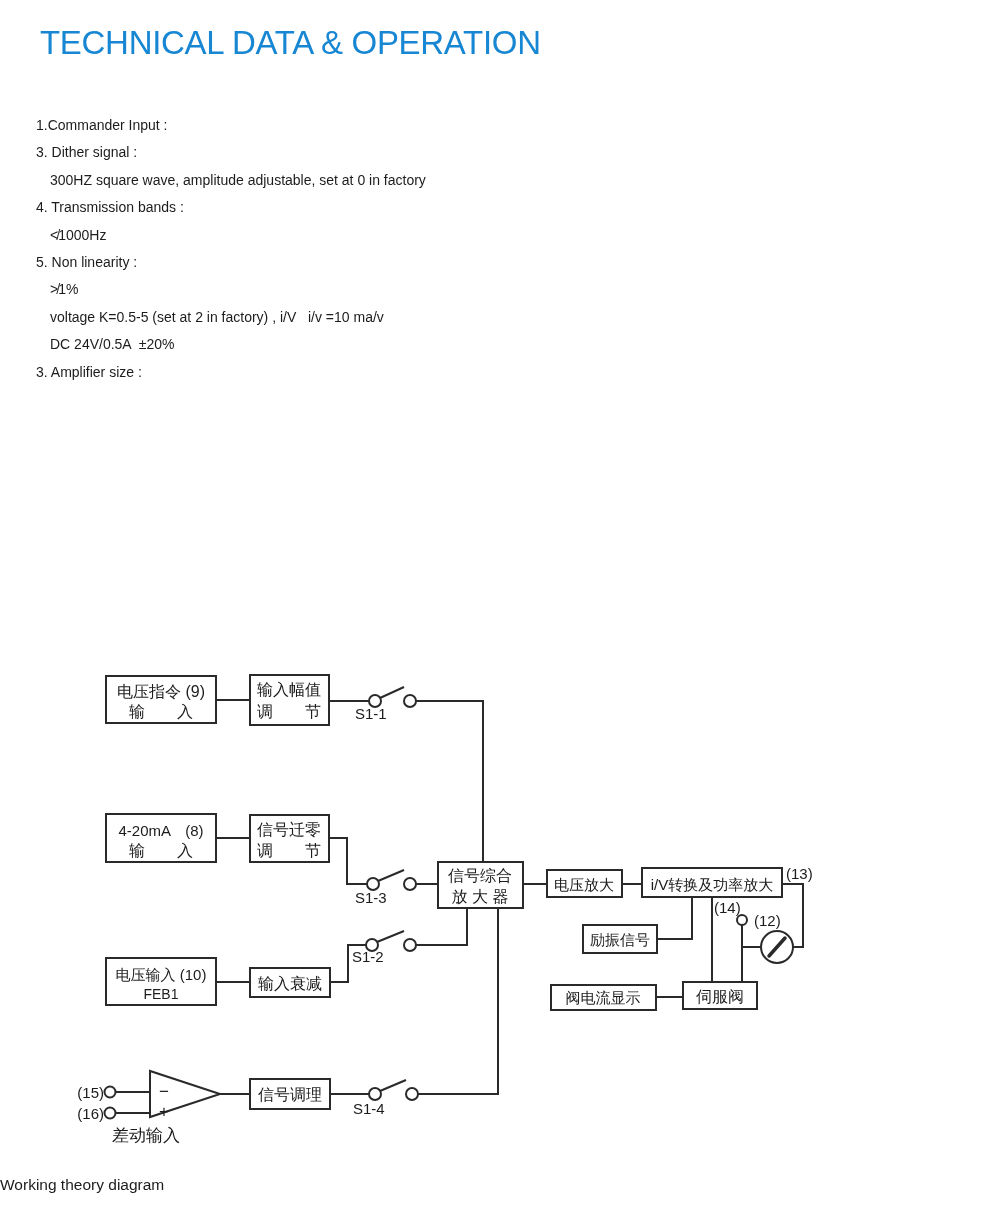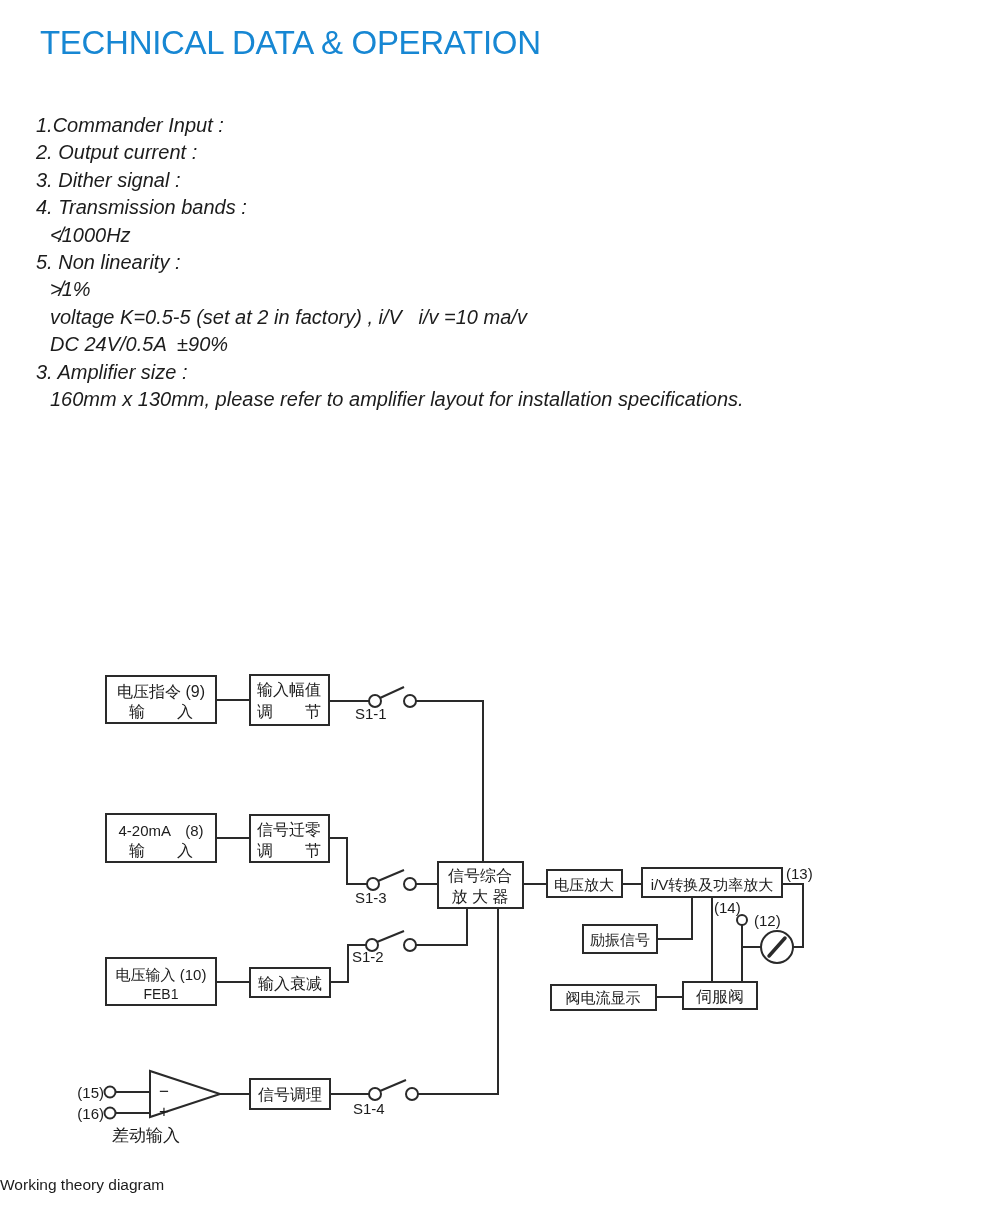--- a/index.html
+++ b/index.html
@@ -6,21 +6,21 @@
   .page{
     position:relative;width:882px;height:1221px;background:#ffffff;
     font-family:"Liberation Sans","DejaVu Sans",sans-serif;color:#1d1d1d;overflow:hidden;
   }
   .title{
     position:absolute;left:40px;top:24px;margin:0;
     font-size:33px;font-weight:400;letter-spacing:-0.3px;color:#1787d3;
   }
   .specs{
     position:absolute;left:36px;top:112px;width:920px;
-    font-size:20px;line-height:27.4px;color:#1c1c1c;font-style:italic;
+    font-size:14px;line-height:27.4px;color:#1c1c1c;
   }
   .specs div{white-space:pre-wrap;}
   .specs .body{padding-left:14px;}
   .diagram{position:absolute;left:0;top:640px;}
   .diagram .bx{fill:#ffffff;stroke:#2a2a2a;stroke-width:2;}
   .diagram .wr{fill:none;stroke:#2a2a2a;stroke-width:2;}
   .diagram .cc{fill:#ffffff;stroke:#2a2a2a;stroke-width:2;}
   .diagram text{fill:#1c1c1c;font-family:"Liberation Sans","DejaVu Sans",sans-serif;}
   .t16{font-size:16px;} .t15{font-size:15px;} .t14{font-size:14px;} .t17{font-size:17px;}
   .caption{
@@ -30,30 +30,29 @@
 </style>
 </head>
 <body>
 
 <div class="page">
 
   <h1 class="title">TECHNICAL DATA &amp; OPERATION</h1>
 
   <div class="specs">
     <div class="head">1.Commander Input :</div>
-    <div class="head">2. Output current :</div>
     <div class="head">3. Dither signal :</div>
+    <div class="body">300HZ square wave, amplitude adjustable, set at 0 in factory</div>
     <div class="head">4. Transmission bands :</div>
     <div class="body">≮1000Hz</div>
     <div class="head">5. Non linearity :</div>
     <div class="body">≯1%</div>
     <div class="body">voltage K=0.5-5 (set at 2 in factory) , i/V   i/v =10 ma/v</div>
-    <div class="body">DC 24V/0.5A  ±90%</div>
+    <div class="body">DC 24V/0.5A  ±20%</div>
     <div class="head">3. Amplifier size :</div>
-    <div class="body">160mm x 130mm, please refer to amplifier layout for installation specifications.</div>
   </div>
 
   <svg class="diagram" width="986" height="520" viewBox="0 640 986 520" xmlns="http://www.w3.org/2000/svg">
 
     <g>
       <polyline class="wr" points="216,700 250,700"></polyline>
       <polyline class="wr" points="329,701 369,701"></polyline>
       <polyline class="wr" points="416,701 483,701 483,862"></polyline>
       <polyline class="wr" points="216,838 250,838"></polyline>
       <polyline class="wr" points="329,838 347,838 347,884 367,884"></polyline>

